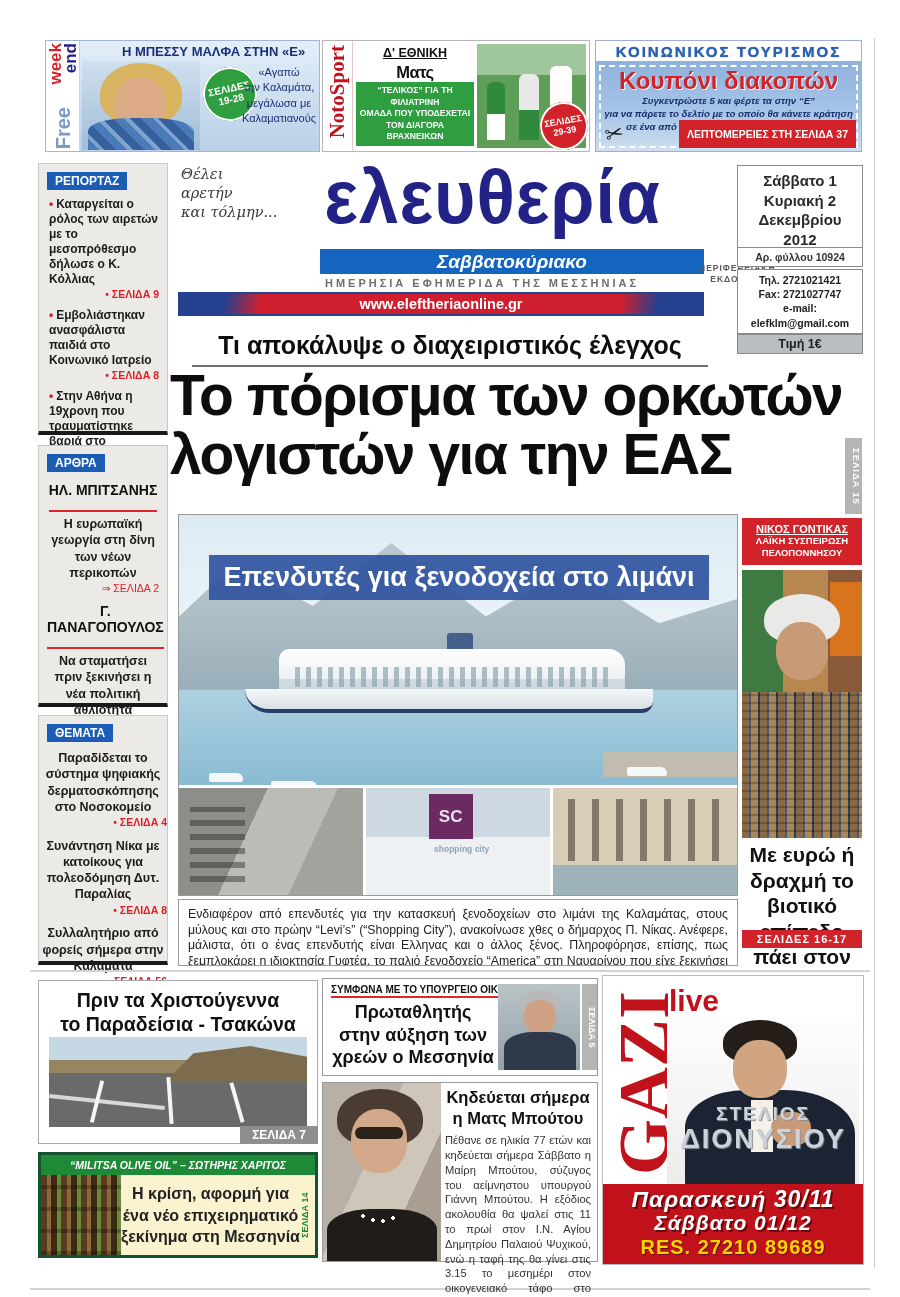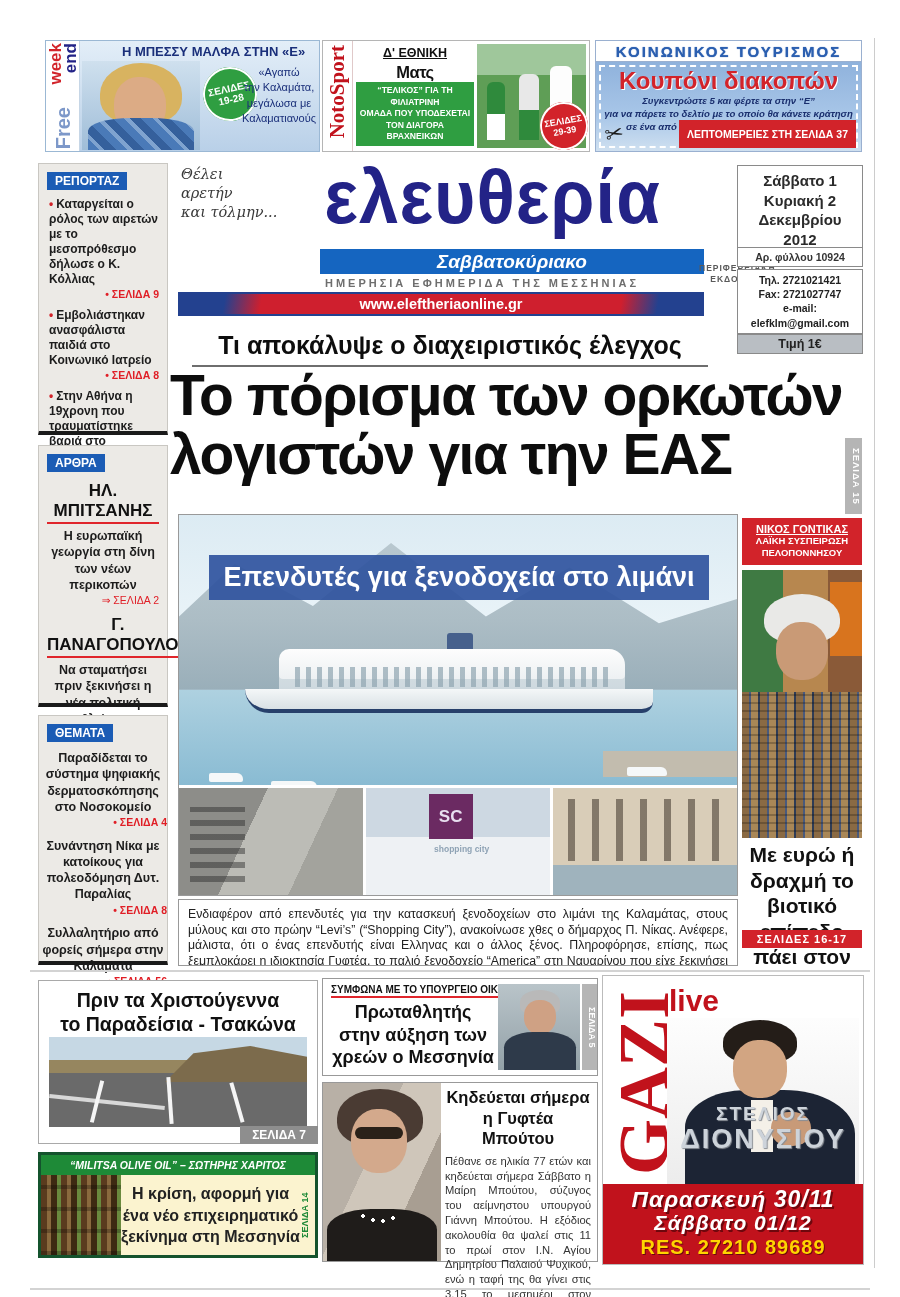--- a/index.html
+++ b/index.html
@@ -74,22 +74,22 @@
 
   
   .side-box { left:38px; width:130px; background:#eceae6; border:1px solid #c9c7c2;
               border-bottom:4px solid #1a1a1a; }
   .side-chip { display:inline-block; background:#1b5cb5; color:#fff; font-weight:bold; font-size:12px;
                padding:2px 8px; margin:8px 0 2px 8px; }
   .rep-item { padding:5px 8px 2px 10px; font-size:12px; font-weight:bold; color:#1c1c1c; line-height:1.25; }
   .rep-bullet { color:#d2232a; margin-right:3px; }
   .rep-page { display:block; text-align:right; color:#e01e26; font-size:10.5px; margin-top:1px; }
   .art-item { padding:7px 8px 2px; text-align:center; }
-  .art-author { display:inline-block; font-size:17px; font-weight:bold; color:#111;
-                border-bottom:2px solid #e0262c; padding-bottom:1px; }
+  .art-author { display:inline-block; font-size:14px; font-weight:bold; color:#111;
+                border-bottom:2px solid #e0262c; padding-bottom:12px; }
   .art-text { margin-top:4px; font-size:12.5px; font-weight:bold; color:#1c1c1c; line-height:1.3; }
   .them-item { padding:6px 0 2px; text-align:center; font-size:12.5px; font-weight:bold;
                color:#1c1c1c; line-height:1.3; }
 
   
   .slogan { left:181px; top:165px; font-family:"DejaVu Serif",serif; font-style:italic;
             font-size:14.5px; color:#3a3a3a; line-height:1.3; }
   .logo { left:250px; top:154px; width:485px; text-align:center; font-size:71px; font-weight:800;
           color:#232387; letter-spacing:1px; transform:scaleY(1.06); transform-origin:top; }
   .edition-bar { left:320px; top:249px; width:384px; height:25px; background:#1565c0; color:#fff;
@@ -518,21 +518,21 @@
     <div class="bou-photo">
       <div class="bou-hair"></div>
       <div class="bou-face"></div>
       <div class="bou-glasses"></div>
       <div class="bou-top"></div>
       <div class="bou-pearls"></div>
     </div>
     <div class="bou-text">
       <div class="bou-headline">
         <div>Κηδεύεται σήμερα</div>
-        <div>η Γυφτέα Μπούτου</div>
+        <div>η Ματς Μπούτου</div>
       </div>
       <div class="bou-body">Πέθανε σε ηλικία 77 ετών και κηδεύεται σήμερα Σάββατο η Μαίρη Μπούτου, σύζυγος του αείμνηστου υπουργού Γιάννη Μπούτου. Η εξόδιος ακολουθία θα ψαλεί στις 11 το πρωί στον Ι.Ν. Αγίου Δημητρίου Παλαιού Ψυχικού, ενώ η ταφή της θα γίνει στις 3.15 το μεσημέρι στον οικογενειακό τάφο στο Μελιγαλά.</div>
     </div>
   </div>
 
   <div class="abs gazi">
     <div class="gazi-brand">GAZI</div>
     <div class="gazi-live">live</div>
     <div class="gazi-photo">
       <div class="gazi-suit"></div>

